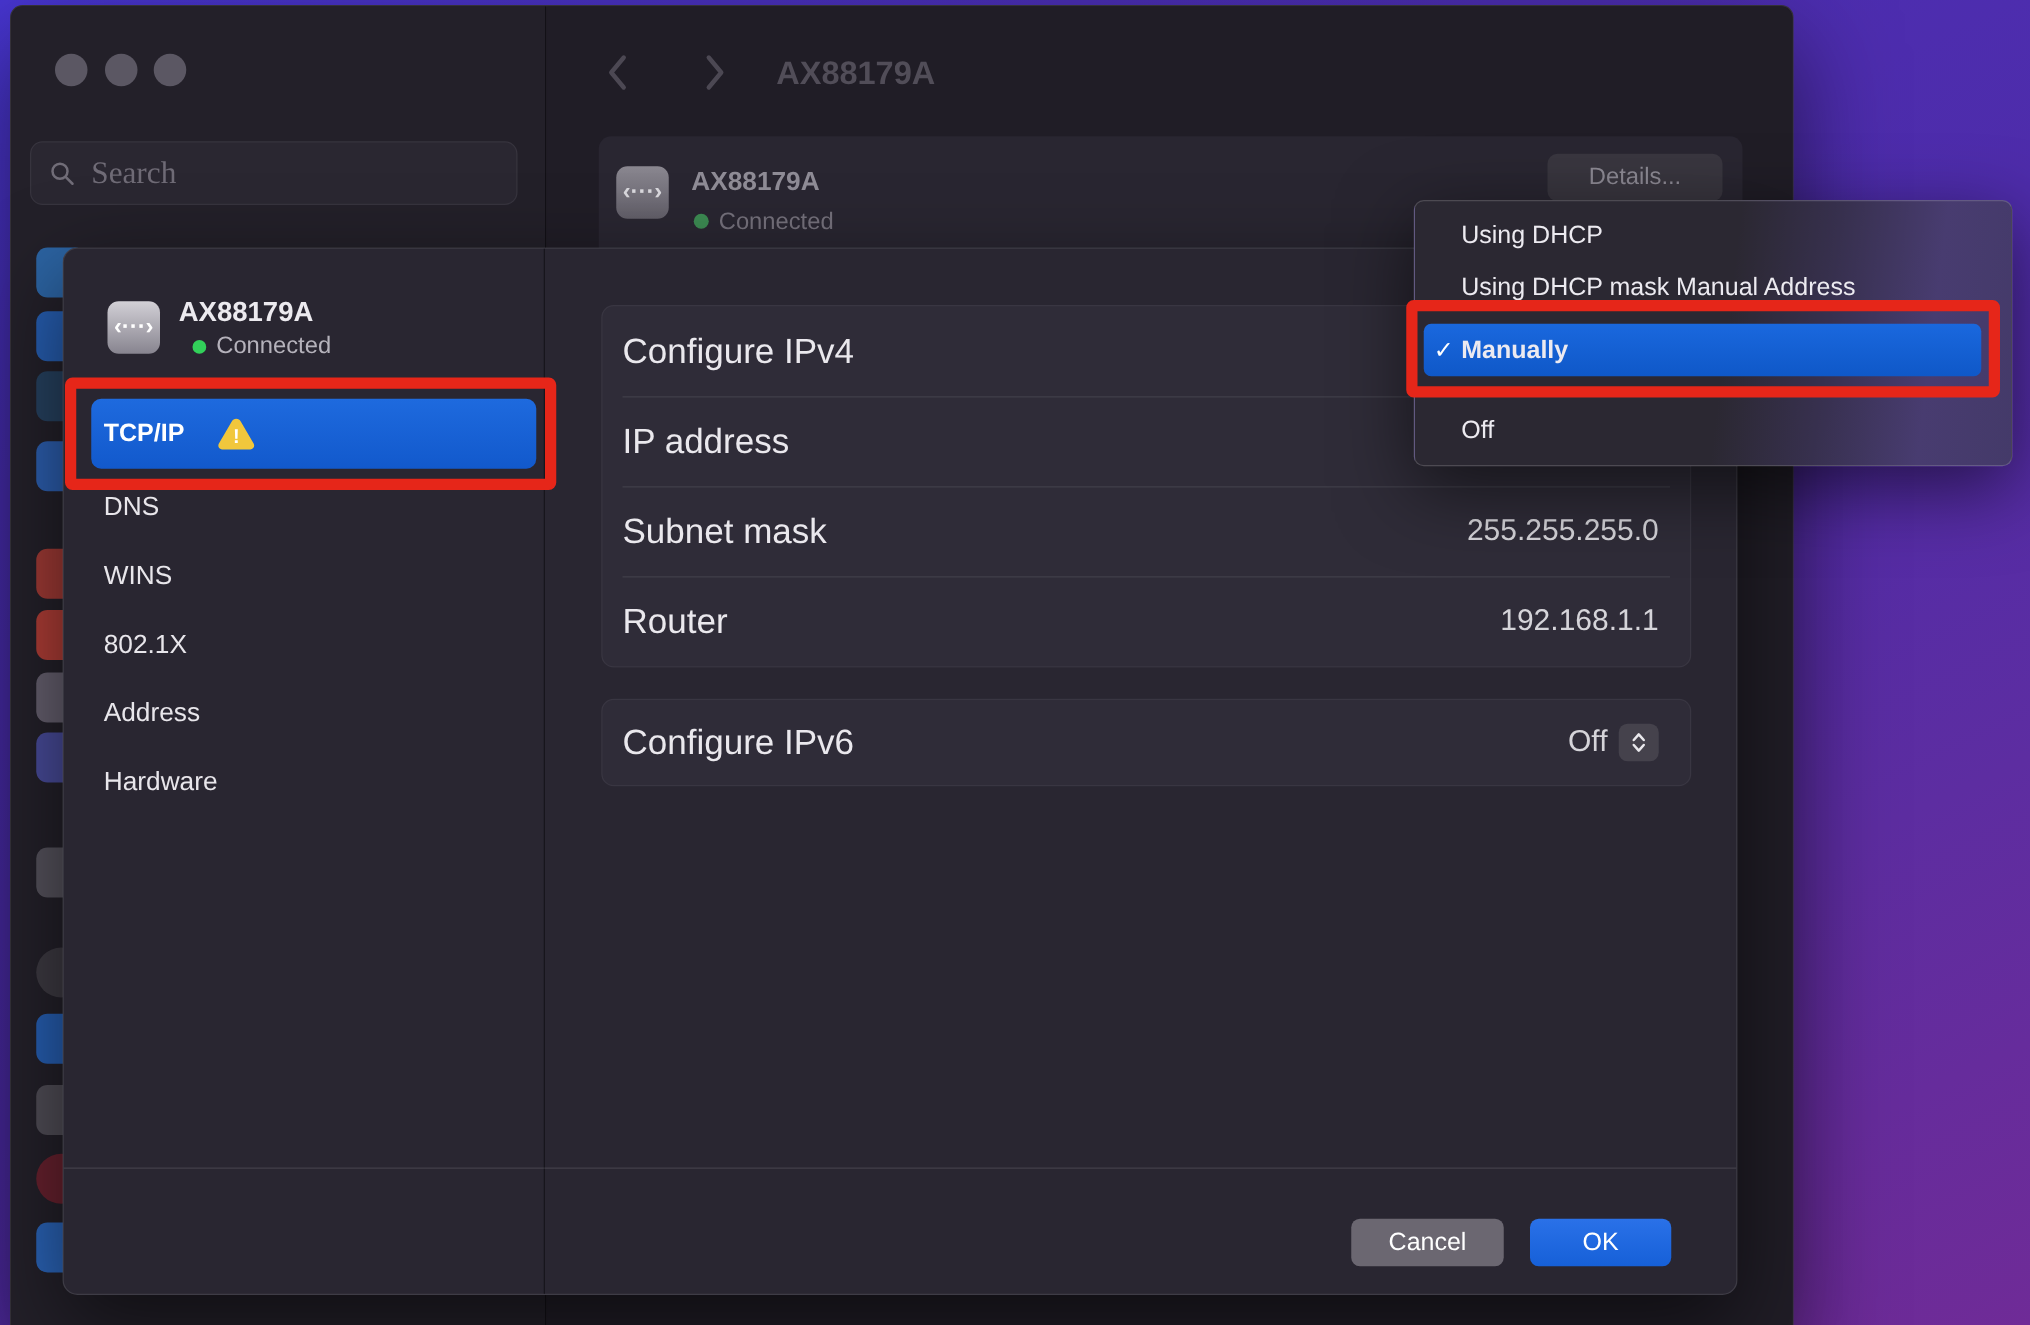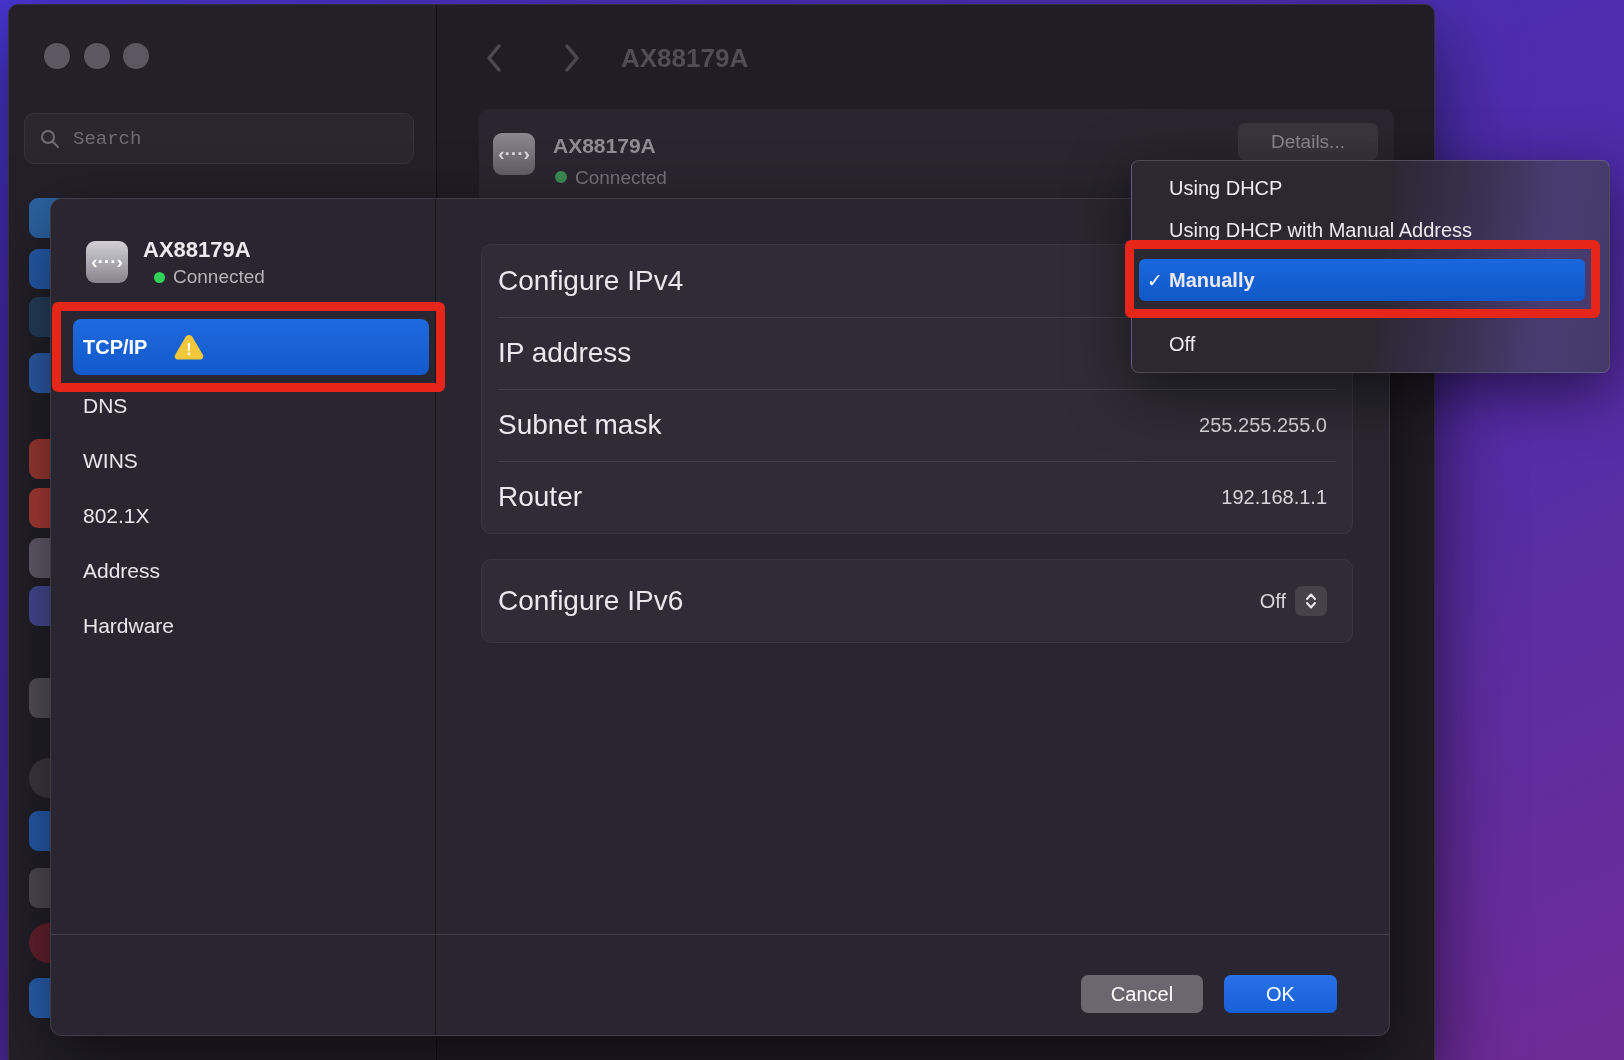--- a/index.html
+++ b/index.html
@@ -21,21 +21,21 @@
     background:#232031;background:#232029;border-right:1px solid #121016;border-radius:10px 0 0 0;}
   .traffic{position:absolute;top:38px;width:26px;height:26px;border-radius:50%;background:#5b5763;}
   .t1{left:35px}.t2{left:75px}.t3{left:114px}
   .searchbox{
     position:absolute;left:15px;top:108px;width:390px;height:51px;
     background:#2a2731;border:1px solid #37343e;border-radius:10px;
     display:flex;align-items:center;gap:10px;padding:0 14px;
   }
   .searchbox input{
     background:transparent;border:none;outline:none;flex:1;
-    font-family:Liberation Mono, monospace;font-size:19px;color:#aaa7b0;
+    font-family:Liberation Serif, serif;font-size:25px;color:#aaa7b0;
   }
   .searchbox input::placeholder{color:#6f6b76;}
   .app-strip{position:absolute;left:20px;top:0;width:40px;height:100%;}
   .app-icon{position:absolute;left:0;width:40px;height:40px;border-radius:9px;opacity:.88;}
   
   .win-content{position:absolute;left:429px;top:0;right:0;bottom:0;background:#201d26;border-radius:0 10px 0 0;}
   .nav-chev{position:absolute;top:36px;width:32px;height:34px;display:flex;align-items:center;justify-content:center;}
   .chev-back{left:40px}.chev-fwd{left:118px}
   .nav-title{position:absolute;left:183px;top:38px;font-size:26px;font-weight:700;color:#514d58;}
   .device-card{
@@ -82,22 +82,22 @@
   }
   .warn{position:relative;width:32px;height:28px;}
   .nav-item{position:absolute;left:32px;height:30px;display:flex;align-items:center;font-size:21px;color:#e8e6eb;}
   .ni0{top:192px}.ni1{top:247px}.ni2{top:302px}.ni3{top:357px}.ni4{top:412px}
   
   .group-card{position:absolute;background:#2f2c38;border-radius:10px;border:1px solid rgba(255,255,255,.05);}
   .ipv4-card{left:430px;top:45px;width:872px;height:290px;display:grid;grid-template-rows:1fr 1fr 1fr 1fr;}
   .row{position:relative;display:flex;align-items:center;padding:0 25px 0 16px;}
   .row + .row::before{content:"";position:absolute;left:16px;right:16px;top:0;height:1px;background:rgba(255,255,255,.09);}
   .row-label{font-size:28px;color:#eae8ed;flex:1;}
-  .row-value{font-size:20px;color:#d5d4d9;}
-  .ipv6-card{left:430px;top:360px;width:872px;height:84px;}
+  .row-value{font-size:24px;color:#d5d4d9;}
+  .ipv6-card{left:430px;top:360px;width:872px;height:70px;}
   .ipv6-row{height:100%;display:flex;align-items:center;padding:0 25px 0 16px;}
   .ipv6-right{display:flex;align-items:center;gap:9px;}
   .stepper{
     width:32px;height:30px;border-radius:7px;background:#45424c;
     display:flex;align-items:center;justify-content:center;
   }
   .footer-sep{position:absolute;left:0;top:735px;width:100%;height:1px;background:rgba(255,255,255,.12);}
   .btn{
     position:absolute;top:776px;height:38px;border-radius:7px;border:none;
     font-family:inherit;font-size:20px;color:#fff;
@@ -259,21 +259,21 @@
     <button class="btn btn-ok">OK</button>
   </div>
 
   <div class="menu">
     <div class="menu-item mi0">
       <span class="mi-check"></span>
       <span>Using DHCP</span>
     </div>
     <div class="menu-item mi1">
       <span class="mi-check"></span>
-      <span>Using DHCP with Manual Address</span>
+      <span>Using DHCP mask Manual Address</span>
     </div>
     <div class="menu-item highlight">
       <span class="mi-check">✓</span>
       <span>Manually</span>
     </div>
     <div class="menu-item mi3">
       <span class="mi-check"></span>
       <span>Off</span>
     </div>
   </div>

